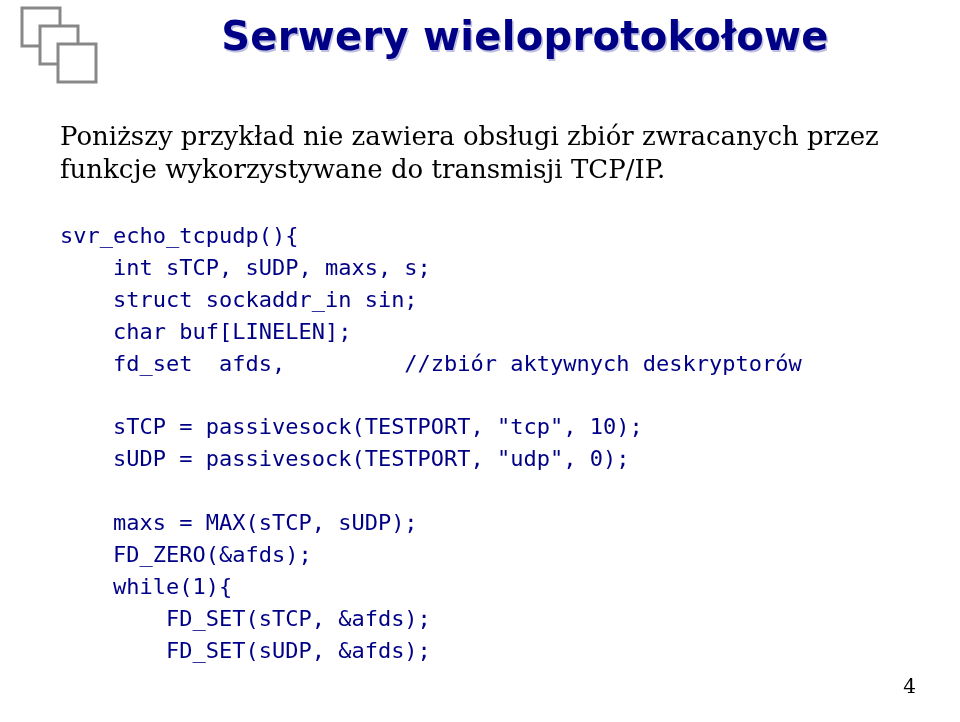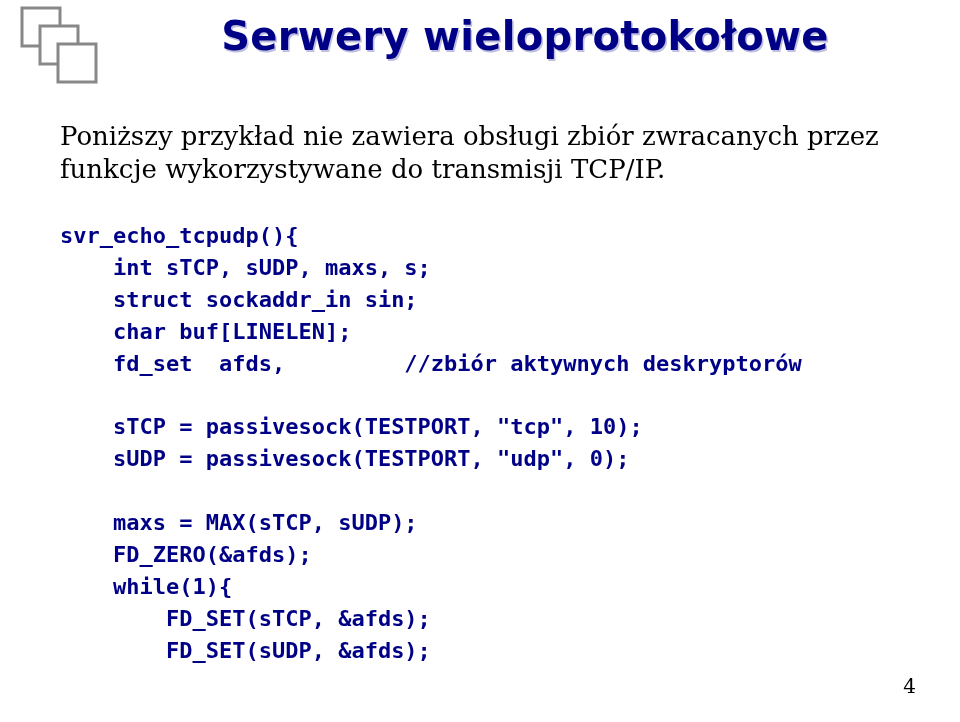--- a/index.html
+++ b/index.html
@@ -45,21 +45,21 @@
     line-height: 1.25;
   }
   .code {
     position: absolute;
     top: 220px;
     left: 60px;
     right: 30px;
     color: #000087;
     font-family: "DejaVu Sans Mono", "Liberation Mono", "Courier New", monospace;
     font-size: 22px;
-    font-weight: bold;
+    font-weight: normal;
     line-height: 1.45;
     white-space: pre;
   }
   .page-number {
     position: absolute;
     bottom: 24px;
     right: 44px;
     color: #000000;
     font-family: "DejaVu Serif", "Liberation Serif", Georgia, serif;
     font-size: 20px;

